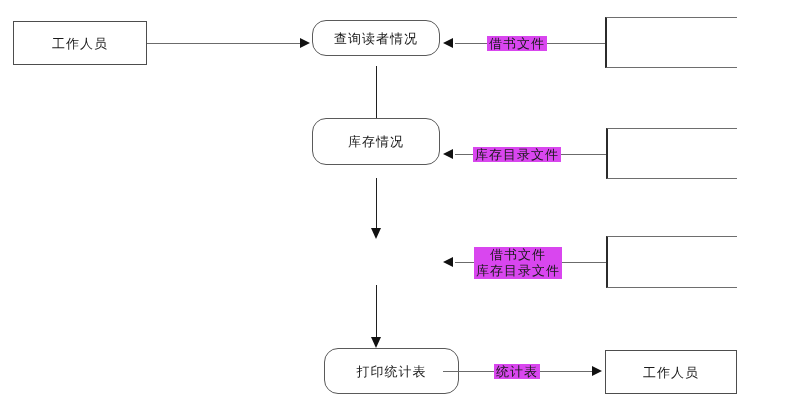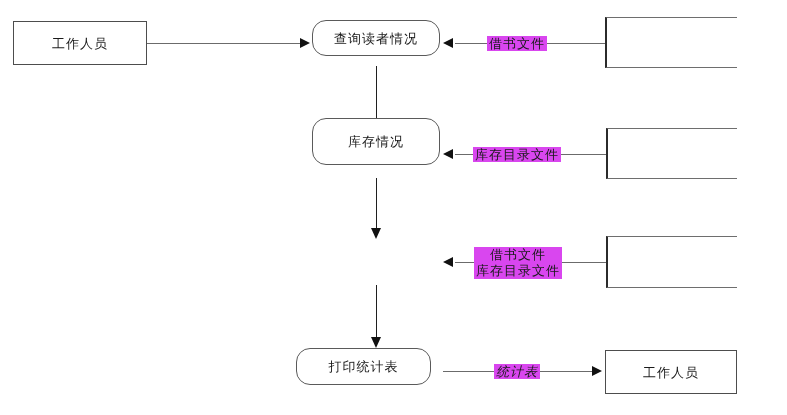--- a/index.html
+++ b/index.html
@@ -146,25 +146,25 @@
   <div class="flow-label two-line" style="left:474px; top:247px;">
     <span>借书文件</span>
     <span>库存目录文件</span>
   </div>
 
   <div class="datastore" style="left:606px; top:236px; width:131px; height:52px;"></div>
 
   <div class="vline" style="left:376px; top:285px; height:54px;"></div>
   <div class="arrow arrow-down" style="left:371px; top:337px;"></div>
 
-  <div class="node process" style="left:296px; top:348px; width:135px; height:37px;">
+  <div class="node process" style="left:324px; top:348px; width:135px; height:46px;">
     <span>打印统计表</span>
   </div>
 
   <div class="hline" style="left:443px; top:371px; width:152px;"></div>
   <div class="arrow arrow-right" style="left:592px; top:366px;"></div>
-  <div class="flow-label" style="left:494px; top:364px;font-style:italic;">统计表</div>
+  <div class="flow-label" style="left:494px; top:364px;">统计表</div>
 
   <div class="node ext-entity" style="left:605px; top:350px; width:132px; height:44px;">
     <span>工作人员</span>
   </div>
 
 </div>
 
 </body></html>

